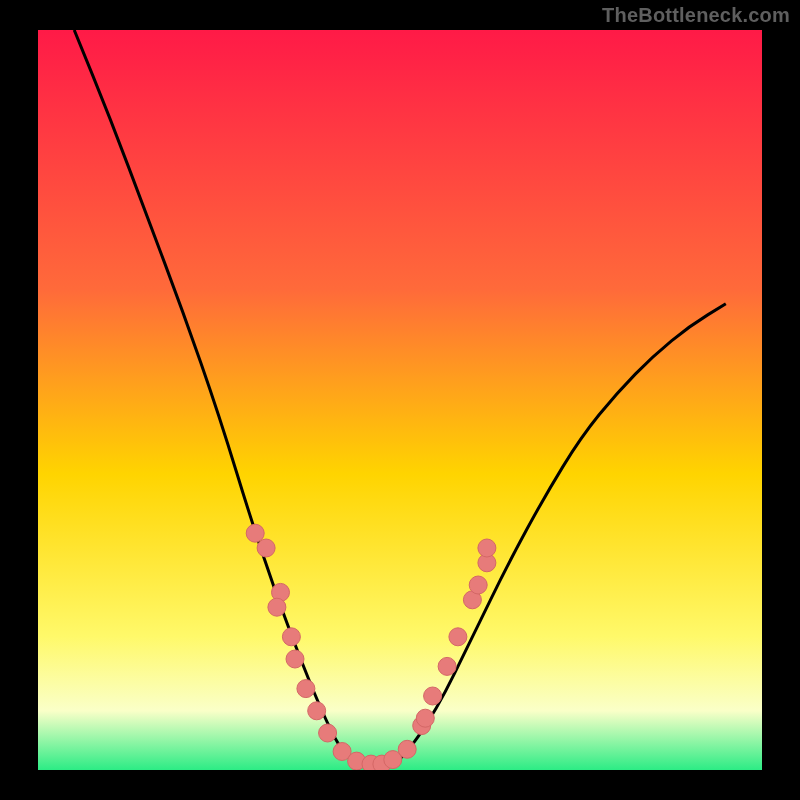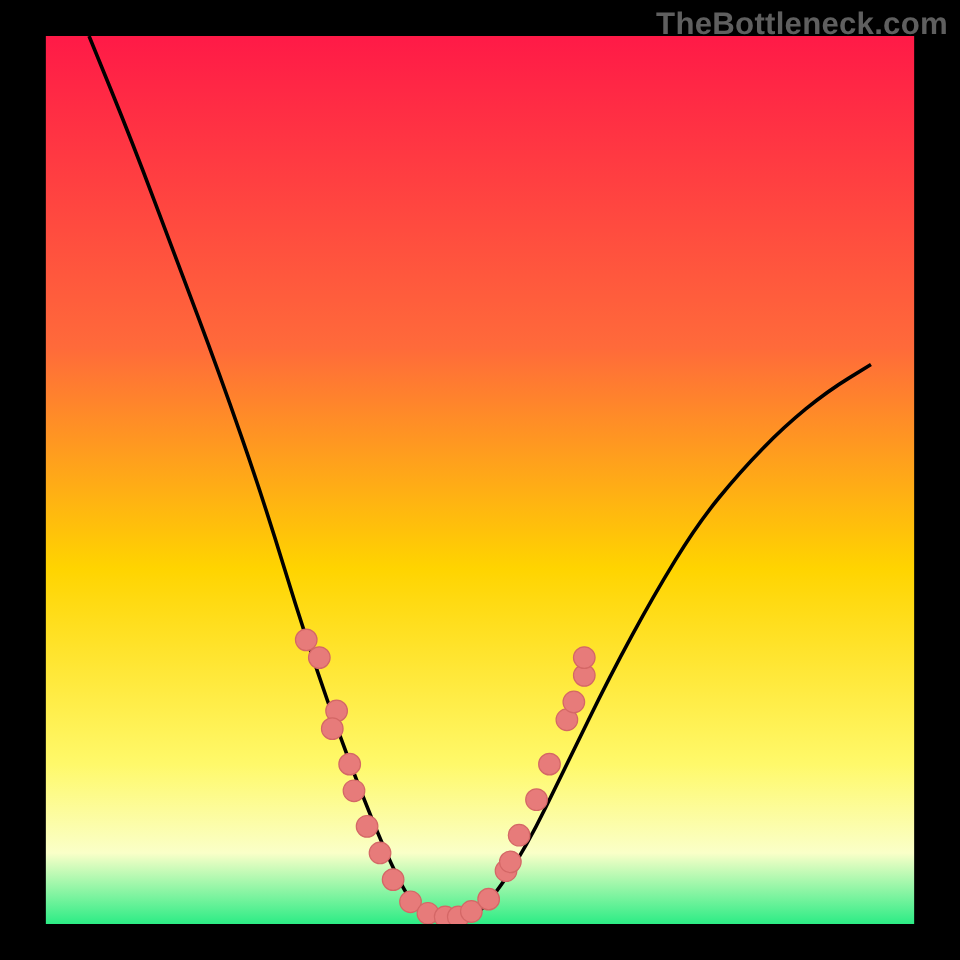--- a/index.html
+++ b/index.html
@@ -14,21 +14,21 @@
   .stage {
     position: relative;
     width: 800px;
     height: 800px;
   }
   .attribution {
     position: absolute;
     top: 4px;
     right: 10px;
     color: #5f5f5f;
-    font-size: 26px;
+    font-size: 20px;
     font-weight: 600;
     letter-spacing: 0.2px;
     z-index: 200;
     margin-left: 19px;
   }
   svg {
     position: absolute;
     top: 0;
     left: 0;
   }

